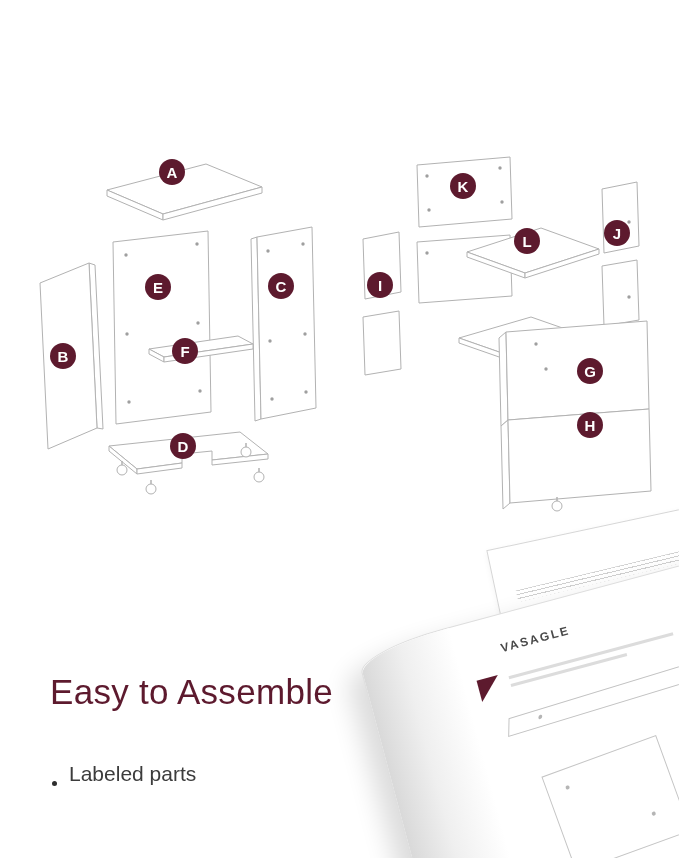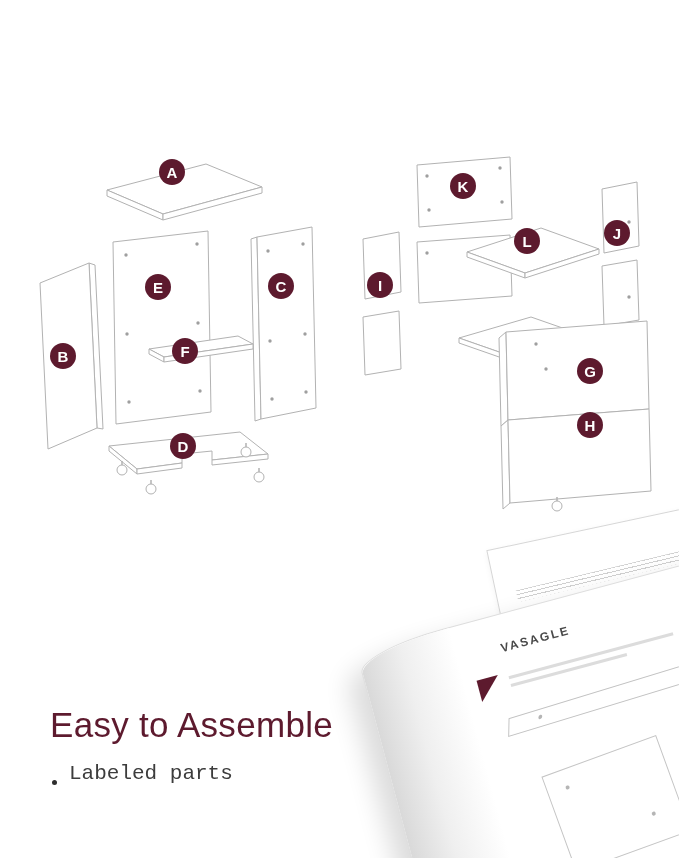--- a/index.html
+++ b/index.html
@@ -14,25 +14,25 @@
   .parts-svg .stem{stroke:#b2b2b2;stroke-width:1.5;fill:none;}
   .parts-svg .wheel{fill:#ffffff;stroke:#b2b2b2;stroke-width:1;}
   .badge{
     position:absolute;width:26px;height:26px;border-radius:50%;
     background:#5d1a2e;color:#fff;font-size:15px;font-weight:bold;
     display:flex;align-items:center;justify-content:center;z-index:3;
     user-select:none;
   }
   
   .headline{
-    position:absolute;left:50px;top:705px;z-index:4;
+    position:absolute;left:50px;top:672px;z-index:4;
     font-size:35px;font-weight:500;color:#5d1a2e;letter-spacing:0.3px;
   }
   .feature-list{position:absolute;left:52px;top:762px;z-index:4;list-style:none;margin:0;padding:0;}
-  .feature-item{display:flex;align-items:flex-end;margin-bottom:13px;font-size:21px;color:#3c3c3c;font-family:Liberation Mono, monospace;}
+  .feature-item{display:flex;align-items:flex-end;margin-bottom:13px;font-size:21px;color:#3c3c3c;}
   .bullet-dot{width:5px;height:5px;border-radius:50%;background:#2e2e2e;margin:10px 12px 0 0;flex:none;}
   
   .manual{
     position:absolute;left:356px;top:652px;width:640px;height:430px;
     transform:rotate(-15deg);transform-origin:0 0;z-index:2;
   }
   .cover-behind{
     position:absolute;left:150px;top:-52px;width:480px;height:70px;background:#fff;
     border:1px solid #d6d6d6;transform:rotate(3deg);box-shadow:0 2px 6px rgba(0,0,0,0.05);
   }

